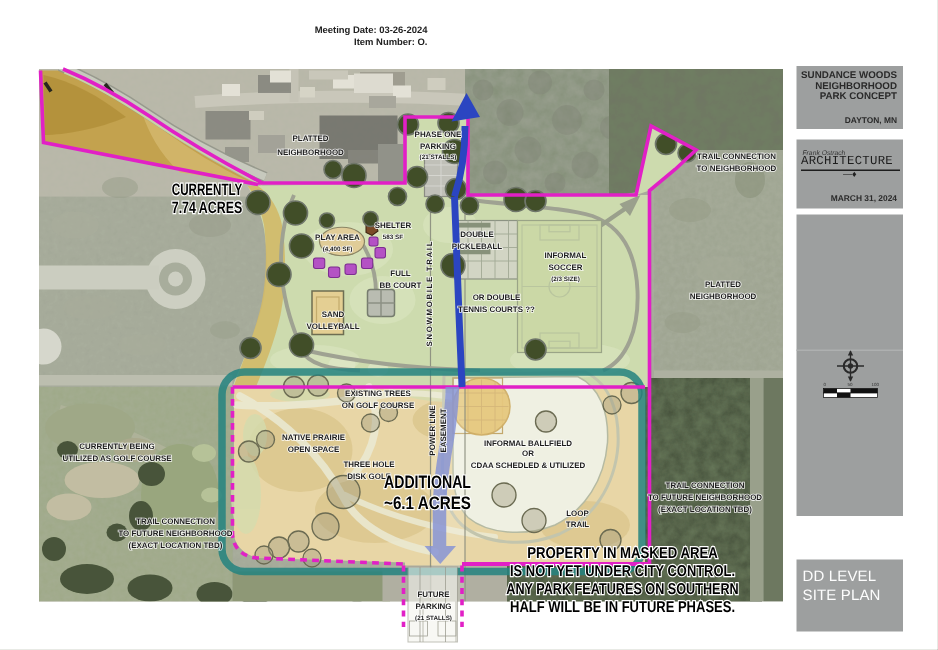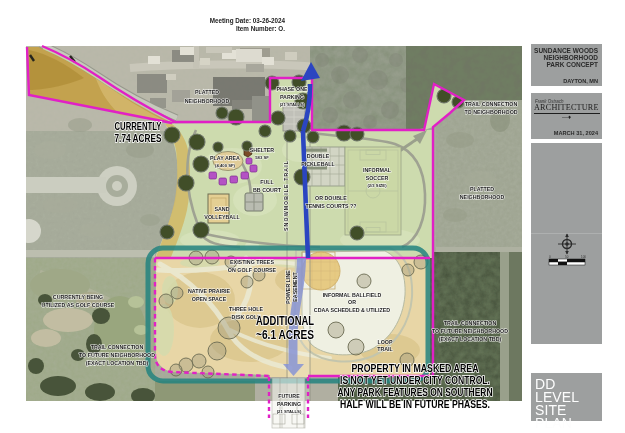--- a/index.html
+++ b/index.html
@@ -466,21 +466,21 @@
 </g>
 </svg>
 
 <div class="abs" style="left:531px;top:44px;width:71px;height:42px;background:#9d9f9f;">
   <div style="padding:3px 4px 0 0;text-align:right;font-size:6.5px;font-weight:bold;color:#2a2a2a;line-height:7.2px;">SUNDANCE WOODS<br>NEIGHBORHOOD<br>PARK CONCEPT</div>
   <div style="position:absolute;right:4px;bottom:2px;font-size:5.6px;font-weight:bold;color:#2a2a2a;">DAYTON, MN</div>
 </div>
 
 <div class="abs" style="left:531px;top:93px;width:71px;height:46px;background:#9d9f9f;">
   <div style="position:absolute;left:4px;top:6px;font-size:4.5px;font-style:italic;color:#333;">Frank Ostrach</div>
-  <div style="position:absolute;left:3px;top:10px;width:66px;font-size:8.2px;font-family:Liberation Serif, serif;color:#1d1d1d;letter-spacing:0.2px;border-bottom:0.8px solid #1d1d1d;padding-bottom:1px;">ARCHITECTURE</div>
+  <div style="position:absolute;left:3px;top:10px;width:66px;font-size:8.2px;font-family:Liberation Mono, monospace;color:#1d1d1d;letter-spacing:0.2px;border-bottom:0.8px solid #1d1d1d;padding-bottom:1px;">ARCHITECTURE</div>
   <div style="position:absolute;left:0;top:21px;width:71px;text-align:center;font-size:6px;color:#222;">—♦</div>
   <div style="position:absolute;right:4px;bottom:3px;font-size:5.6px;font-weight:bold;color:#2a2a2a;">MARCH 31, 2024</div>
 </div>
 
 <div class="abs" style="left:531px;top:143px;width:71px;height:201px;background:#9d9f9f;">
   <div style="position:absolute;left:0;top:90px;width:71px;border-top:1px solid #aeb0b0;"></div>
   <svg style="position:absolute;left:0;top:88px;" width="71" height="40" viewBox="0 0 71 40">
 
     <g transform="translate(36,13)">
       <circle r="4.5" fill="none" stroke="#2a2a2a" stroke-width="1.4"></circle>
@@ -498,14 +498,14 @@
       <rect x="0" y="0" width="36" height="3" fill="#fff" stroke="#111" stroke-width="0.5"></rect>
       <rect x="0" y="0" width="9" height="3" fill="#111"></rect>
       <rect x="18" y="0" width="18" height="3" fill="#111"></rect>
       <rect x="0" y="3" width="36" height="3" fill="#fff" stroke="#111" stroke-width="0.5"></rect>
       <rect x="9" y="3" width="9" height="3" fill="#111"></rect>
     </g>
   </svg>
 </div>
 
 <div class="abs" style="left:531px;top:373px;width:71px;height:48px;background:#9d9f9f;">
-  <div style="padding:5px 0 0 4px;font-size:14px;color:#fdfdfd;line-height:13px;letter-spacing:0.1px;">DD LEVEL<br>SITE PLAN</div>
+  <div style="padding:5px 0 0 4px;font-size:10px;color:#fdfdfd;line-height:13px;letter-spacing:0.1px;">DD LEVEL<br>SITE PLAN</div>
 </div>
 
 </body></html>

